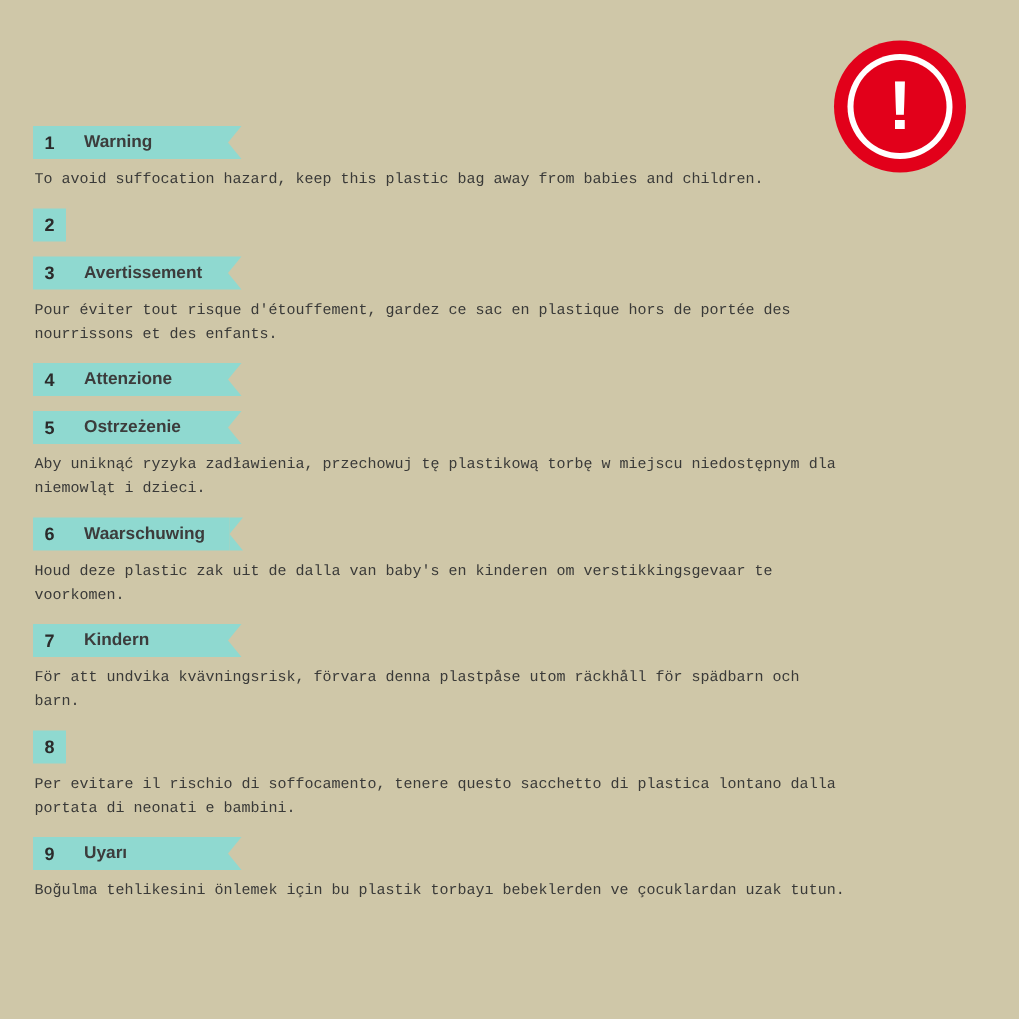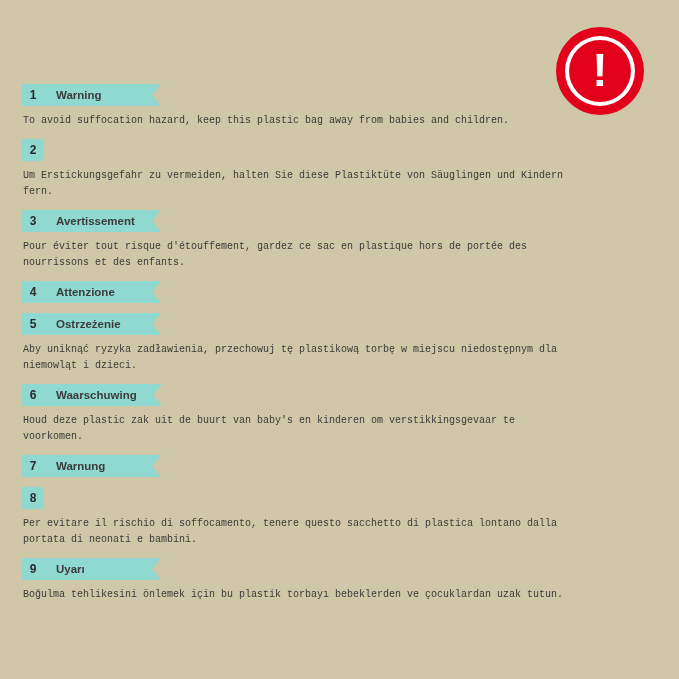--- a/index.html
+++ b/index.html
@@ -149,21 +149,20 @@
         <div class="num">1</div>
         <div class="banner">Warning</div>
       </div>
       <div class="desc">To avoid suffocation hazard, keep this plastic bag away from babies and children.</div>
     </div>
 
     <div class="entry">
       <div class="tag-row">
         <div class="num">2</div>
       </div>
-      <div class="desc">Um Erstickungsgefahr zu vermeiden, halten Sie diese Plastiktüte von Säuglingen und Kindern fern.</div>
     </div>
 
     <div class="entry">
       <div class="tag-row">
         <div class="num">3</div>
         <div class="banner">Avertissement</div>
       </div>
       <div class="desc">Pour éviter tout risque d'étouffement, gardez ce sac en plastique hors de portée des nourrissons et des enfants.</div>
     </div>
 
@@ -180,28 +179,29 @@
         <div class="banner">Ostrzeżenie</div>
       </div>
       <div class="desc">Aby uniknąć ryzyka zadławienia, przechowuj tę plastikową torbę w miejscu niedostępnym dla niemowląt i dzieci.</div>
     </div>
 
     <div class="entry">
       <div class="tag-row">
         <div class="num">6</div>
         <div class="banner">Waarschuwing</div>
       </div>
-      <div class="desc">Houd deze plastic zak uit de buurt van baby's en kinderen om verstikkingsgevaar te voorkomen.</div>
+      <div class="desc">Houd deze plastic zak uit de dalla van baby's en kinderen om verstikkingsgevaar te voorkomen.</div>
     </div>
 
     <div class="entry">
       <div class="tag-row">
         <div class="num">7</div>
-        <div class="banner">Warnung</div>
-      </div>
+        <div class="banner">Kindern</div>
+      </div>
+      <div class="desc">För att undvika kvävningsrisk, förvara denna plastpåse utom räckhåll för spädbarn och barn.</div>
     </div>
 
     <div class="entry">
       <div class="tag-row">
         <div class="num">8</div>
       </div>
       <div class="desc">Per evitare il rischio di soffocamento, tenere questo sacchetto di plastica lontano dalla portata di neonati e bambini.</div>
     </div>
 
     <div class="entry">

